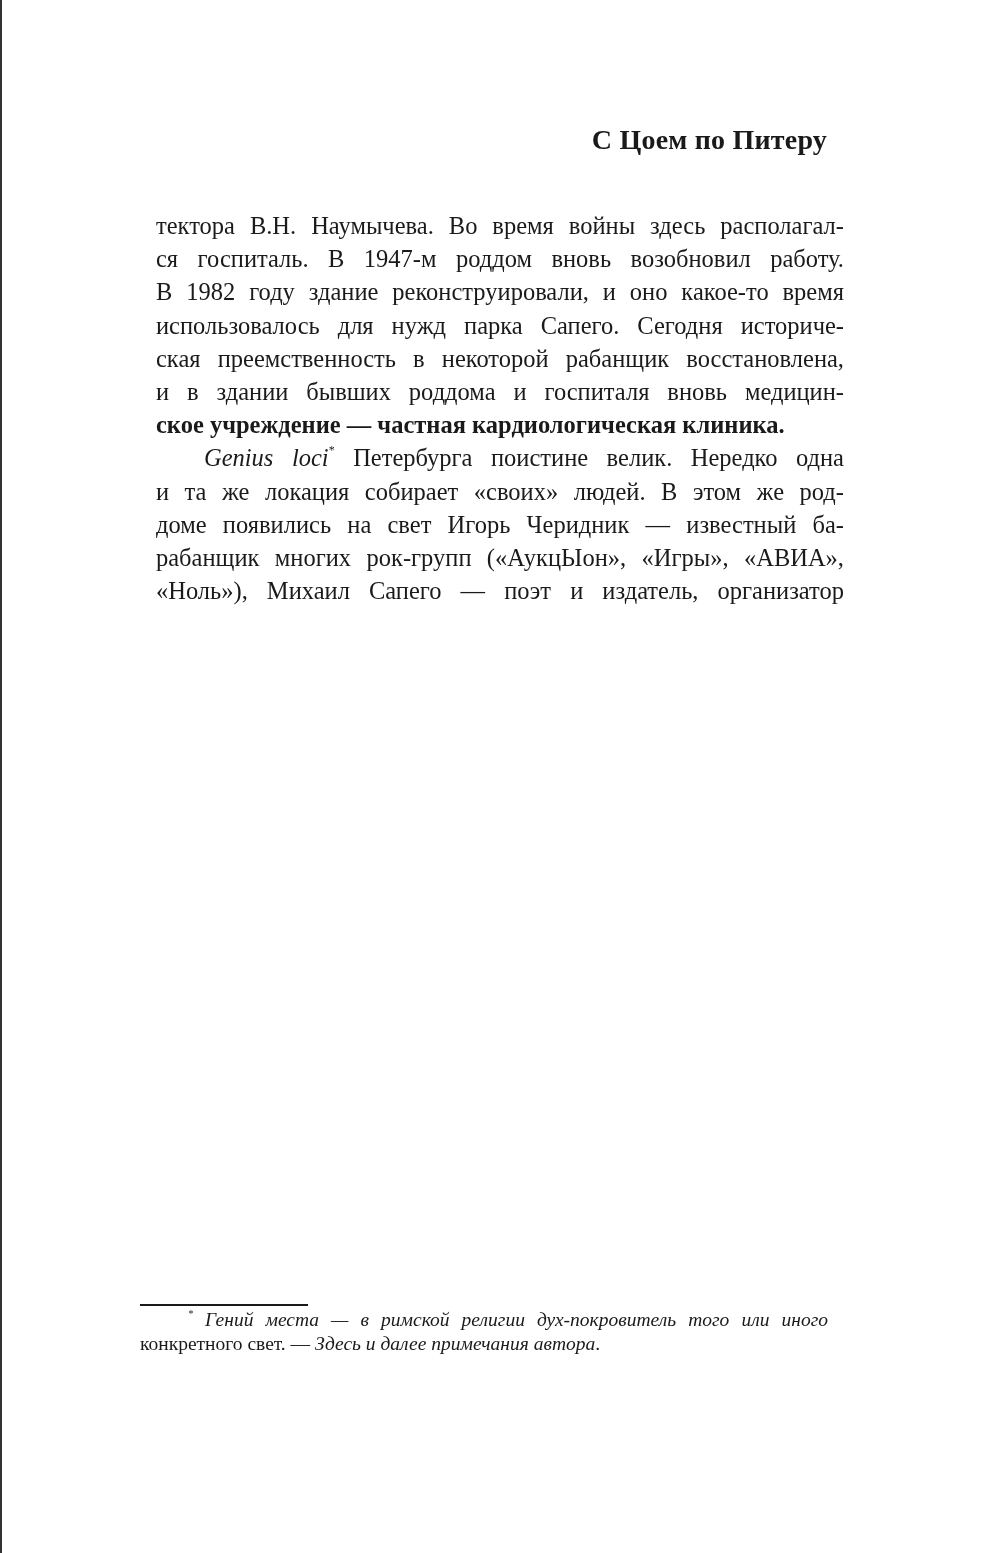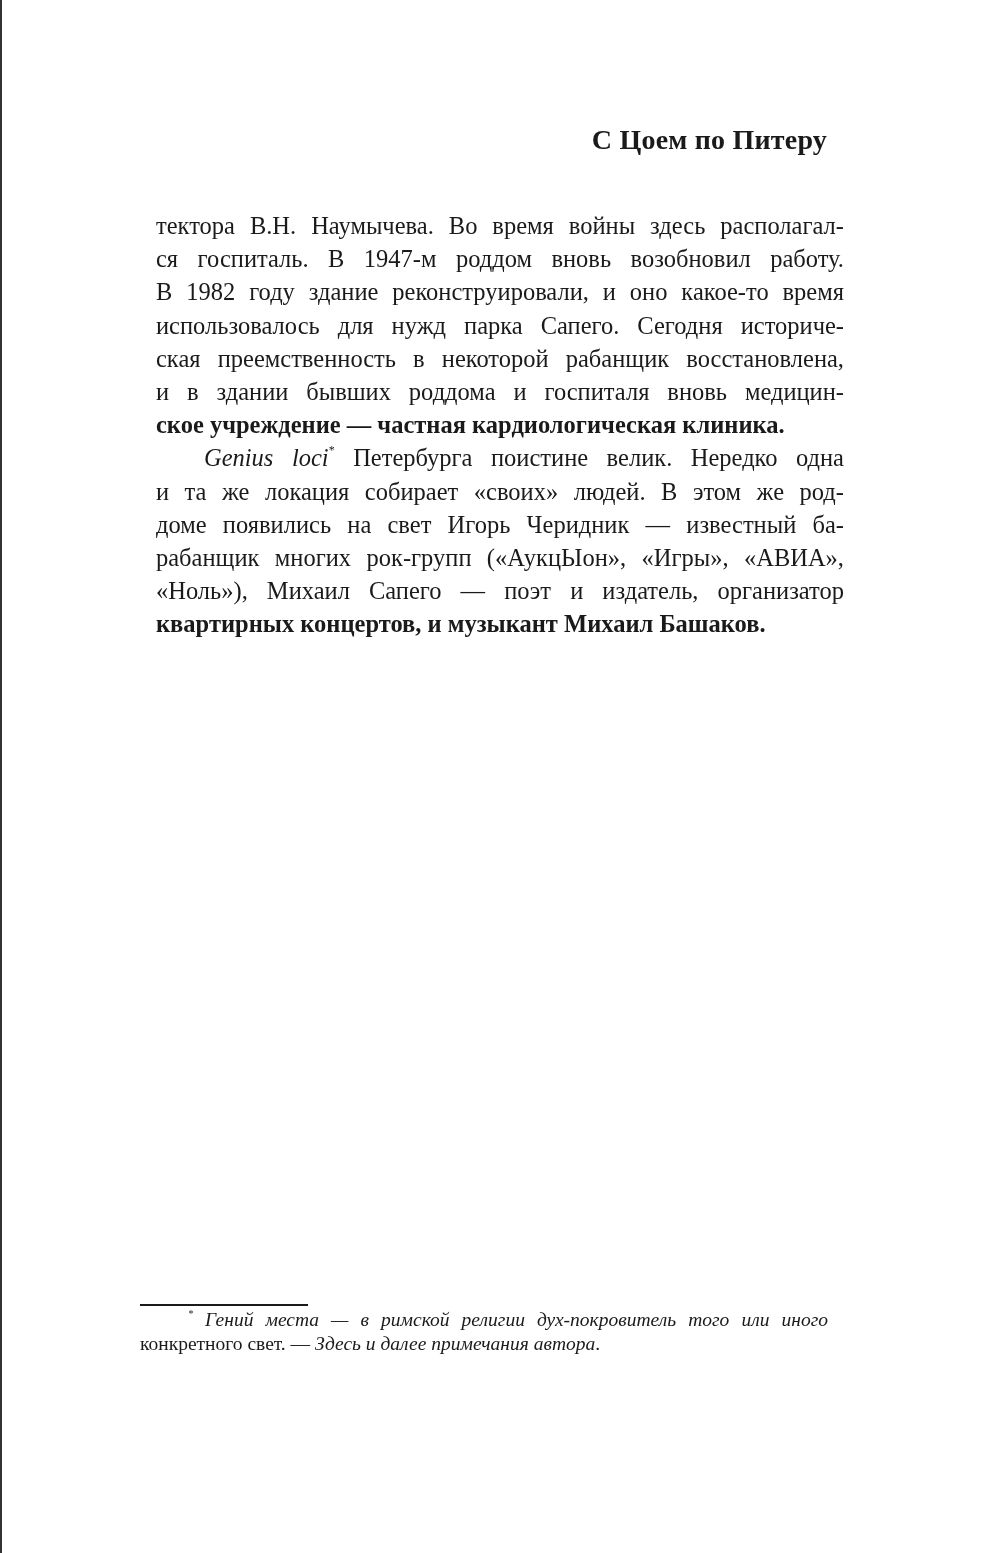--- a/index.html
+++ b/index.html
@@ -112,21 +112,20 @@
     <div class="line">ская преемственность в некоторой рабанщик восстановлена,</div>
     <div class="line">и в здании бывших роддома и госпиталя вновь медицин-</div>
     <div class="line last">ское учреждение — частная кардиологическая клиника.</div>
   </div>
   <div>
     <div class="line indent"><span class="it">Genius loci</span><sup class="mark">*</sup><span> Петербурга поистине велик. Нередко одна</span></div>
     <div class="line">и та же локация собирает «своих» людей. В этом же род-</div>
     <div class="line">доме появились на свет Игорь Черидник — известный ба-</div>
     <div class="line">рабанщик многих рок-групп («АукцЫон», «Игры», «АВИА»,</div>
     <div class="line">«Ноль»), Михаил Сапего — поэт и издатель, организатор</div>
-    <div class="line last">квартирных концертов, и музыкант Михаил Башаков.</div>
   </div>
 </div>
 
 <div class="footnote-rule"></div>
 
 <div class="footnote">
   <div class="fline findent"><sup class="mark">*</sup><span> Гений места — в римской религии дух-покровитель того или иного</span></div>
   <div class="fline last"><span>конкретного свет. — </span><span class="it">Здесь и далее примечания автора</span><span>.</span></div>
 </div>
 

